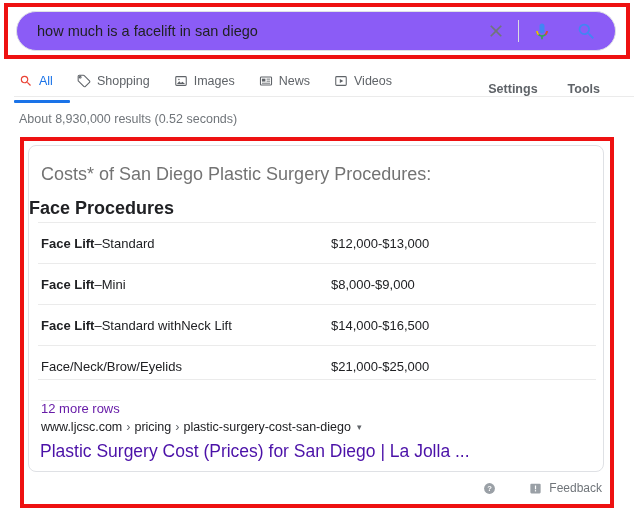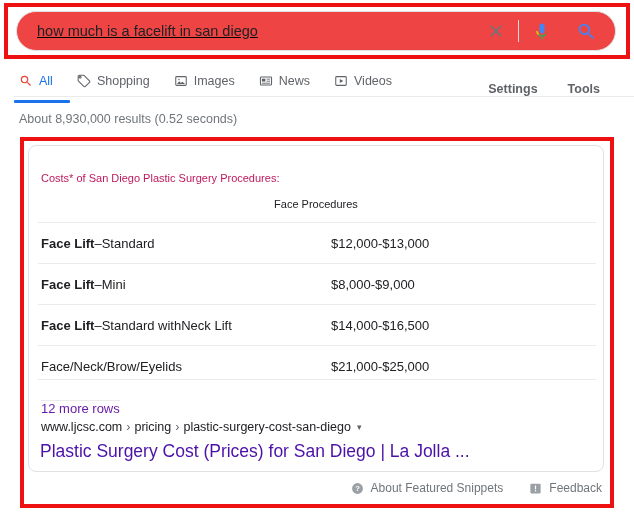--- a/index.html
+++ b/index.html
@@ -30,25 +30,24 @@
   
   .searchbar {
     position: absolute;
     left: 16px;
     top: 11px;
     width: 600px;
     height: 40px;
     box-sizing: border-box;
     border: 1px solid #dfe1e5;
     border-radius: 24px;
-    background: #ef4444;
+    background: #8b5cf6;
     display: flex;
     align-items: center;
     z-index: 10;
-    text-decoration: underline;
   }
   .searchbar .query {
     flex: 1 1 auto;
     padding-left: 20px;
     font-size: 14.5px;
     color: #202124;
     line-height: 18px;
     white-space: nowrap;
     overflow: hidden;
   }
@@ -158,32 +157,31 @@
     height: 327px;
     box-sizing: border-box;
     background: #fff;
     border: 1px solid #dfe1e5;
     border-radius: 8px;
     z-index: 6;
   }
   .snippet-title {
     position: absolute;
     left: 12px;
-    top: 26px;
-    font-size: 11px;
-    color: #be185d;
+    top: 18px;
+    font-size: 18px;
+    color: #737373;
   }
   .table-header {
     position: absolute;
     left: 0;
     top: 52px;
     width: 100%;
-    text-align: center;
-    font-size: 11px;
-    font-weight: normal;
+    font-size: 18px;
+    font-weight: bold;
     color: #202124;
   }
   table.price-table {
     position: absolute;
     left: 9px;
     top: 76px;
     width: 558px;
     border-collapse: collapse;
   }
   table.price-table td {
@@ -409,21 +407,20 @@
 </div>
 
 <div class="snippet-footer">
   <div class="foot-item">
     <span class="ficon">
       <svg width="13" height="13" viewBox="0 0 24 24" aria-hidden="true">
         <circle cx="12" cy="12" r="10" fill="#9aa0a6"></circle>
         <text x="12" y="17" font-size="14" font-family="Liberation Sans, sans-serif" font-weight="bold" fill="#ffffff" text-anchor="middle">?</text>
       </svg>
     </span>
-    <span>About Featured Snippets</span>
   </div>
 
   <div class="foot-item">
     <span class="ficon">
       <svg width="13" height="13" viewBox="0 0 24 24" aria-hidden="true">
         <rect x="2.5" y="3" width="19" height="18" rx="2" fill="#9aa0a6"></rect>
         <rect x="10.9" y="6.5" width="2.2" height="7" fill="#ffffff"></rect>
         <rect x="10.9" y="15" width="2.2" height="2.4" fill="#ffffff"></rect>
       </svg>
     </span>

